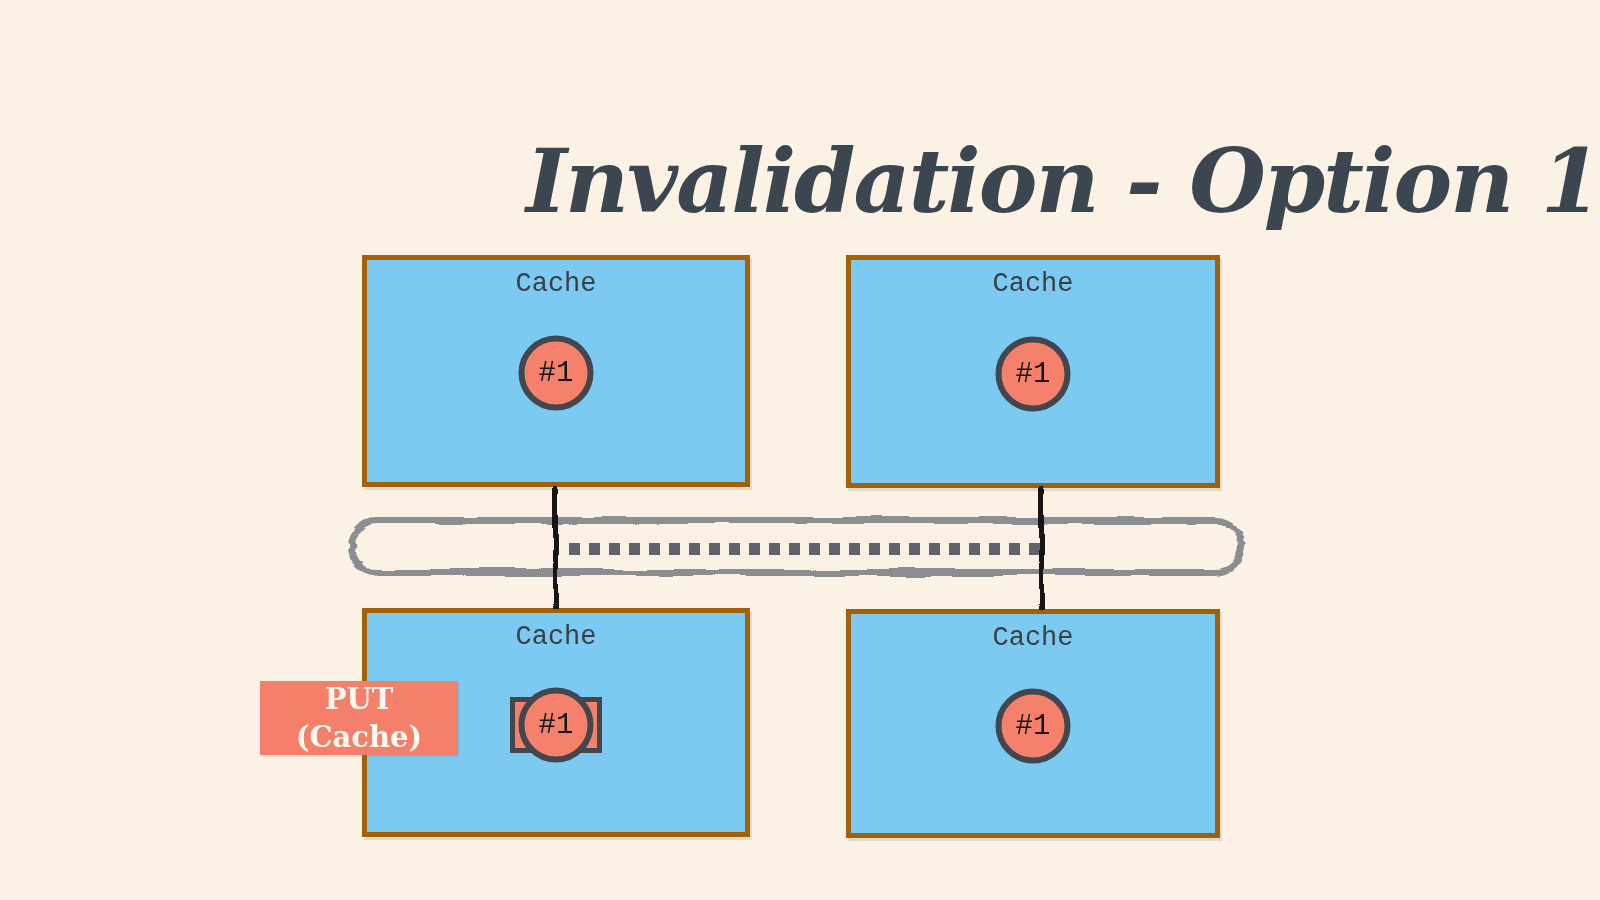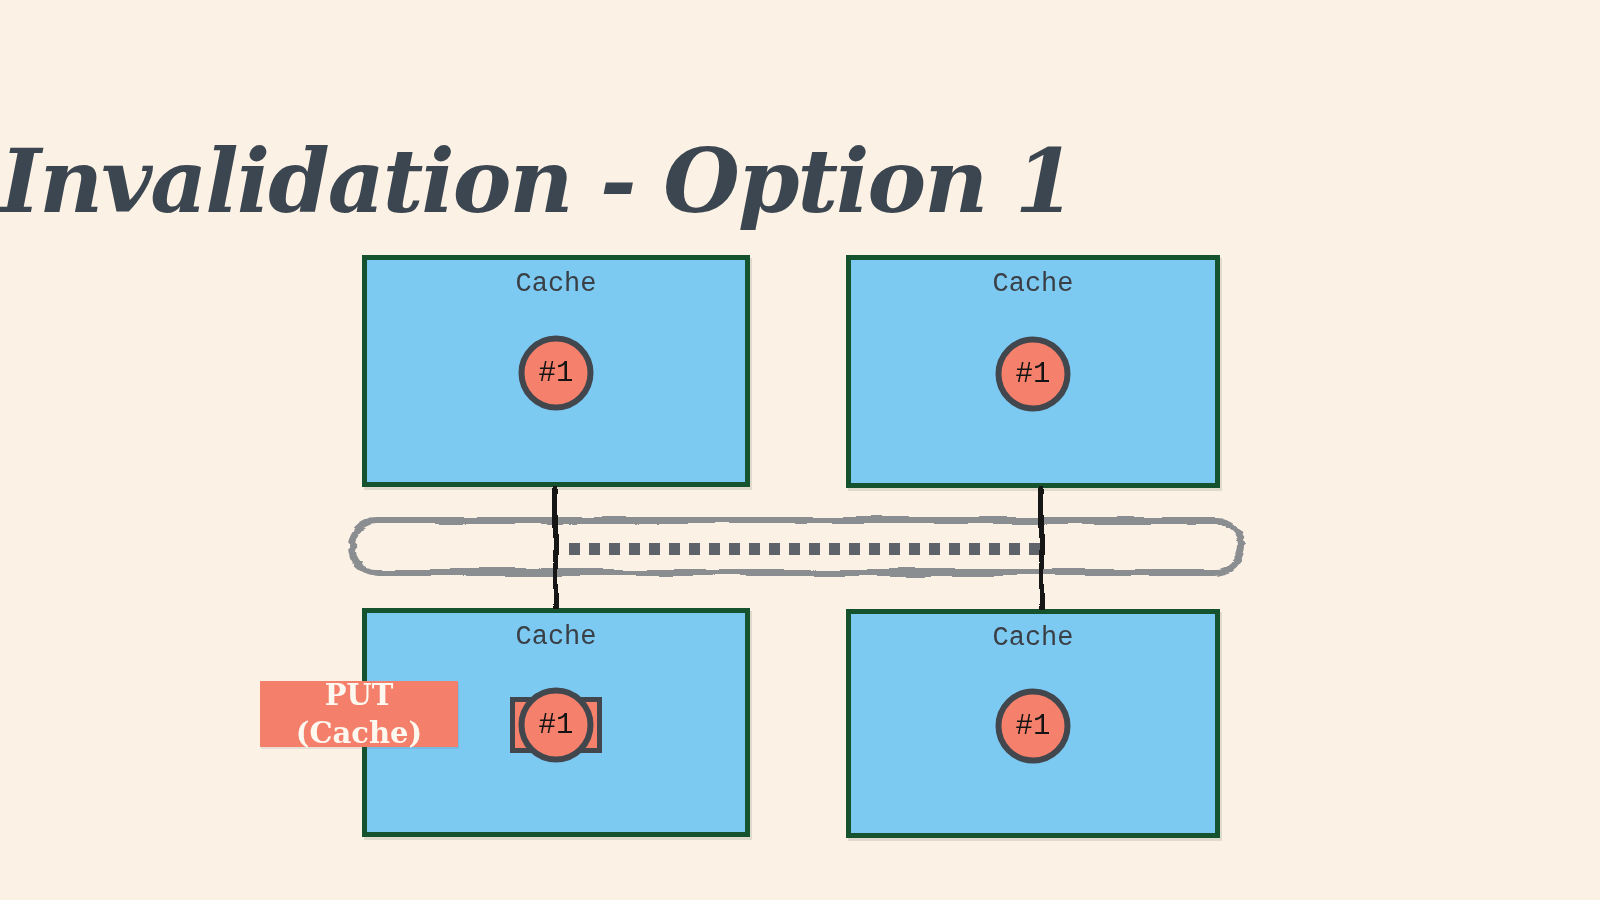--- a/index.html
+++ b/index.html
@@ -15,35 +15,35 @@
     background: #FBF1E4;
     overflow: hidden;
   }
 
   
   .slide-title {
     position: absolute;
     top: 70px;
     left: 0;
     width: 100%;
-    text-align: left;
+    text-align: right;
     font-family: "DejaVu Serif", "Liberation Serif", serif;
     font-style: italic;
     font-weight: bold;
     font-size: 88px;
     letter-spacing: -2px;
     color: #3C4650;
   }
 
   
   .cache-box {
     position: absolute;
     box-sizing: border-box;
     background: #7CC9F2;
-    border: 5px solid #14532d;
+    border: 5px solid #a16207;
     box-shadow: 2px 3px 0 rgba(60, 70, 80, 0.14);
   }
   #box-top-left     { left: 362px; top: 255px; width: 388px; height: 232px; }
   #box-top-right    { left: 846px; top: 255px; width: 374px; height: 233px; }
   #box-bottom-left  { left: 362px; top: 608px; width: 388px; height: 229px; }
   #box-bottom-right { left: 846px; top: 609px; width: 374px; height: 229px; }
 
   .cache-label {
     position: absolute;
     top: 9px;
@@ -123,21 +123,21 @@
   }
   #connector-left  { left: 553px;  top: 486px; height: 124px; }
   #connector-right { left: 1039px; top: 486px; height: 125px; }
 
   
   .put-badge {
     position: absolute;
     left: 260px;
     top: 681px;
     width: 198px;
-    height: 66px;
+    height: 74px;
     background: #F4806B;
     display: flex;
     flex-direction: column;
     align-items: center;
     justify-content: center;
     font-family: "DejaVu Serif", "Liberation Serif", serif;
     font-weight: bold;
     font-size: 29px;
     line-height: 38px;
     color: #FDF8F0;

